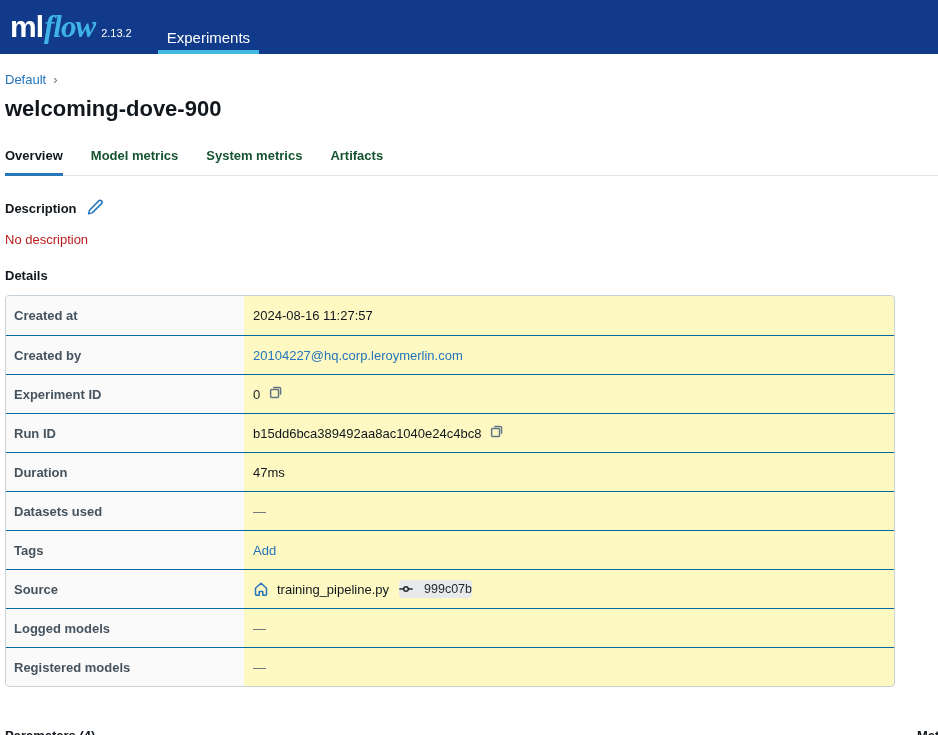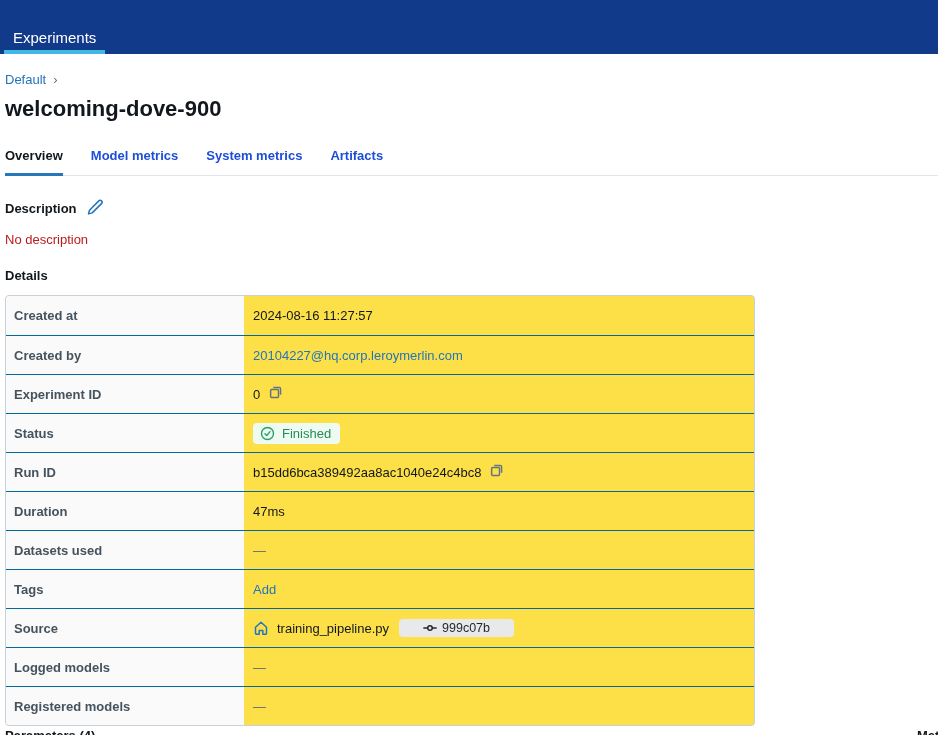--- a/index.html
+++ b/index.html
@@ -53,21 +53,21 @@
   .page-title {
     margin: 9px 0 12px 0; font-size: 22px; line-height: 26px; font-weight: 700;
     color: #11171c;
   }
 
   .tabbar {
     margin-top: 26px; display: flex; gap: 28px;
     border-bottom: 1px solid #e1e5e9; width: 933px;
   }
   .tab {
-    position: relative; font-size: 13px; font-weight: 700; color: #1d4ed8;
+    position: relative; font-size: 13px; font-weight: 700; color: #14532d;
     padding: 0 0 12px 0; cursor: pointer;
   }
   .tab.active { color: #11171c; }
   .tab.active::after {
     content: ""; position: absolute; left: 0; right: 0; bottom: -1px;
     height: 3px; background: #2676b8;
   }
 
   .section-heading {
     font-size: 13px; font-weight: 700; color: #11171c;
@@ -76,23 +76,23 @@
   .desc-heading { margin-top: 23px; }
   .edit-btn {
     background: none; border: none; padding: 0; margin-left: 10px;
     display: inline-flex; cursor: pointer;
   }
   .muted-text { margin-top: 14px; font-size: 13px; color: #b91c1c; }
   .details-heading { margin-top: 21px; }
 
   
   .dtable {
-    margin-top: 12px; width: 750px;
+    margin-top: 12px; width: 890px;
     border: 1px solid #c6d1da; border-radius: 4px;
-    overflow: hidden; background: #fde047;
+    overflow: hidden; background: #fef9c3;
   }
   .drow {
     display: flex; height: 39px; border-top: 1px solid #0369a1;
   }
   .drow:first-child { border-top: none; }
   .dlabel {
     width: 238px; flex: 0 0 238px; background: #fafafa;
     display: flex; align-items: center; padding-left: 8px;
     font-size: 13px; font-weight: 700; color: #45535f;
   }
@@ -110,39 +110,44 @@
 
   .status-badge {
     display: inline-flex; align-items: center; gap: 7px;
     background: #edfbf2; border-radius: 4px; padding: 3px 9px 3px 7px;
     color: #258a58; font-size: 13px;
   }
 
   .source-value { display: flex; align-items: center; }
   .home-icon { margin-right: 8px; display: inline-flex; }
   .commit-badge {
-    display: inline-flex; align-items: center; gap: 5px;
-    background: #e7e9ea; border-radius: 4px; padding: 2px 24px;
+    display: inline-flex; align-items: center; gap: 11px;
+    background: #e7e9ea; border-radius: 4px; padding: 2px 0;
     margin-left: 10px; font-size: 12.5px; color: #1f262b;
   }
 
   
   .bottom-left-heading {
     position: absolute; top: 728px; left: 5px;
     font-size: 13px; font-weight: 700; color: #11171c; white-space: nowrap;
   }
   .bottom-right-heading {
     position: absolute; top: 728px; left: 917px;
     font-size: 13px; font-weight: 700; color: #11171c; white-space: nowrap;
   }
 </style>
 </head>
 <body>
 
 <header class="navbar">
+  <div class="logo">
+    <span class="logo-ml">ml</span>
+      <span class="logo-flow">flow</span>
+    <span class="logo-version">2.13.2</span>
+  </div>
   <nav class="nav-tabs">
     <div class="nav-tab active">Experiments</div>
   </nav>
 </header>
 
 <main class="content">
 
   <div class="breadcrumb">
     <a>Default</a>
     <span class="sep">›</span>
@@ -196,34 +201,20 @@
           <span>
             <svg width="15" height="15" viewBox="0 0 16 16" fill="none" stroke="#647484" stroke-width="1.6">
               <rect x="2.8" y="4.8" width="8.4" height="8.4" rx="1"></rect>
               <path d="M5.6 2.6h6.4a1.4 1.4 0 0 1 1.4 1.4v6.4"></path>
             </svg>
           </span>
         </button>
       </div>
     </div>
 
-    <div class="drow">
-      <div class="dlabel">Status</div>
-      <div class="dvalue">
-        <span class="status-badge">
-          <span style="display:inline-flex;">
-            <svg width="15" height="15" viewBox="0 0 16 16" fill="none" stroke="#2aa065" stroke-width="1.5" stroke-linecap="round" stroke-linejoin="round">
-              <circle cx="8" cy="8" r="6.4"></circle>
-              <path d="M5.3 8.3l1.9 1.9 3.5-4.2"></path>
-            </svg>
-          </span>
-          <span>Finished</span>
-        </span>
-      </div>
-    </div>
 
     <div class="drow">
       <div class="dlabel">Run ID</div>
       <div class="dvalue">
         <span>b15dd6bca389492aa8ac1040e24c4bc8</span>
         <button class="icon-btn">
           <span>
             <svg width="15" height="15" viewBox="0 0 16 16" fill="none" stroke="#647484" stroke-width="1.6">
               <rect x="2.8" y="4.8" width="8.4" height="8.4" rx="1"></rect>
               <path d="M5.6 2.6h6.4a1.4 1.4 0 0 1 1.4 1.4v6.4"></path>

